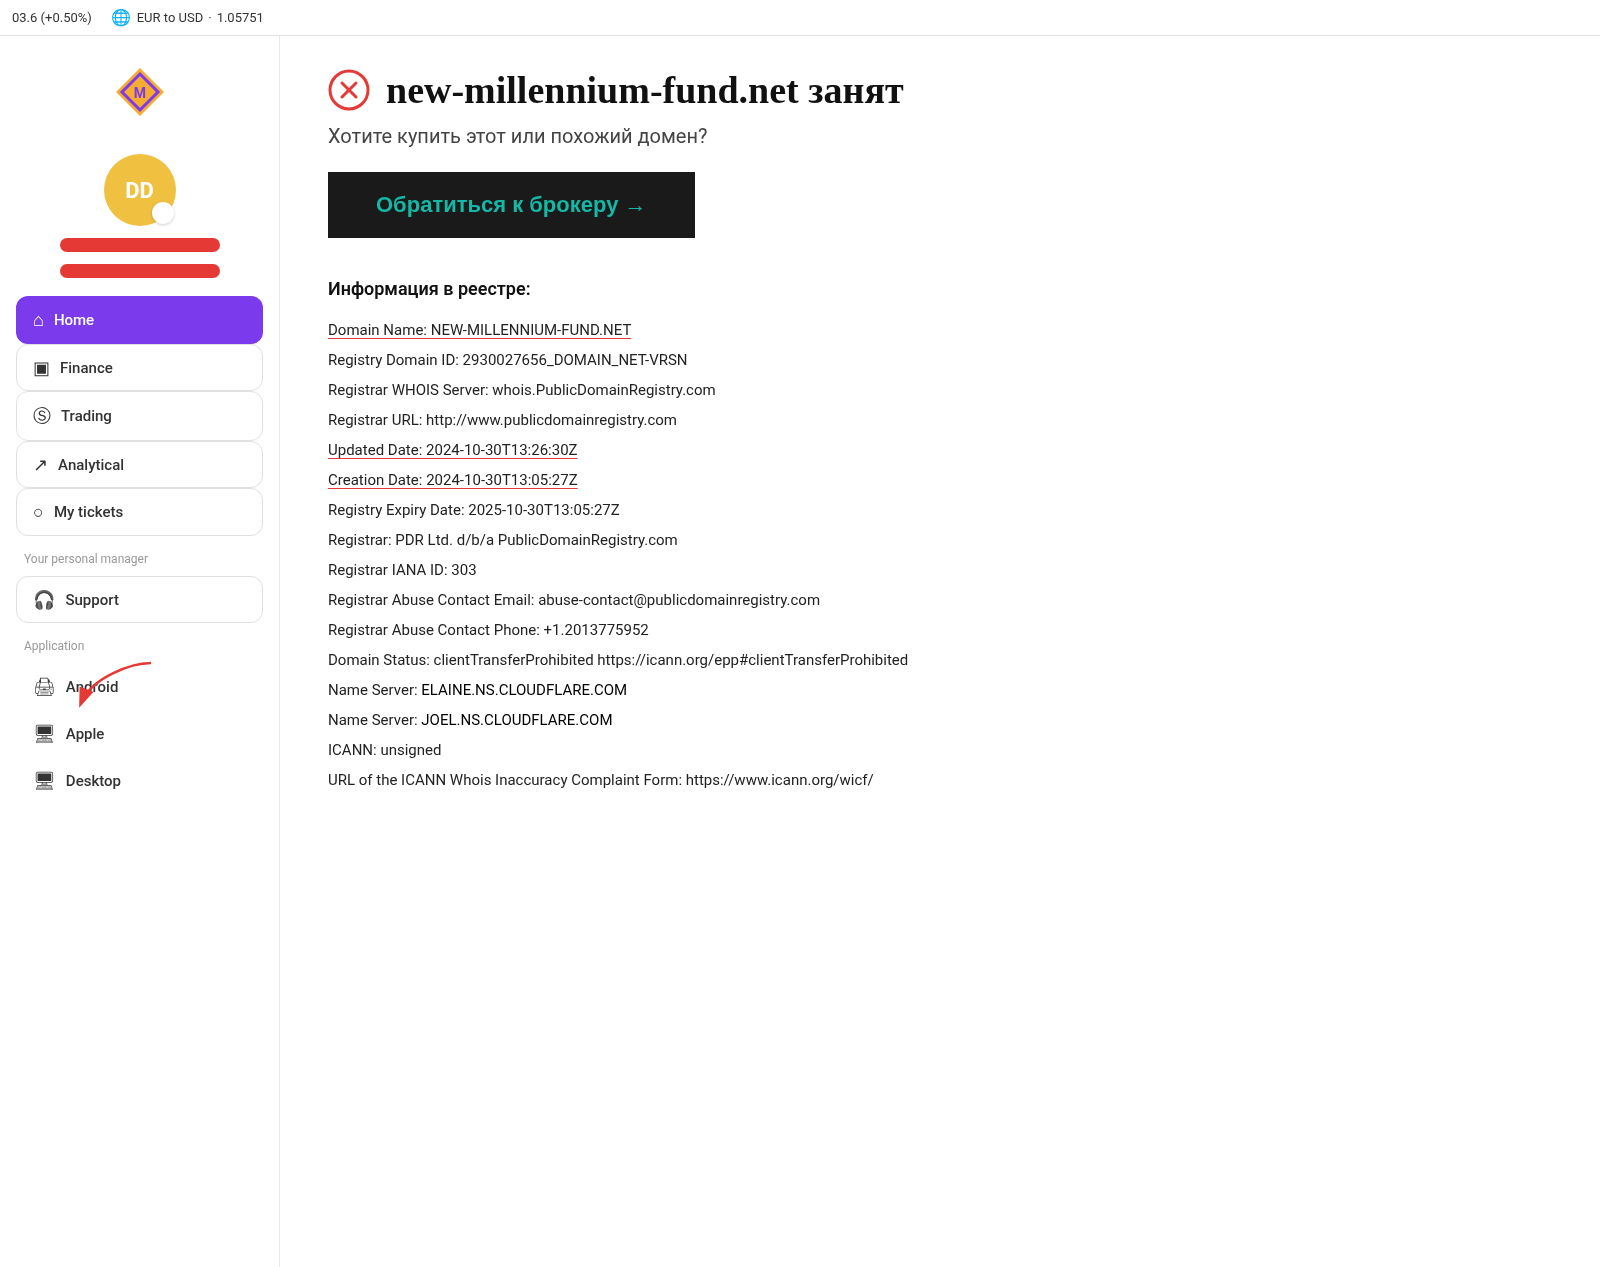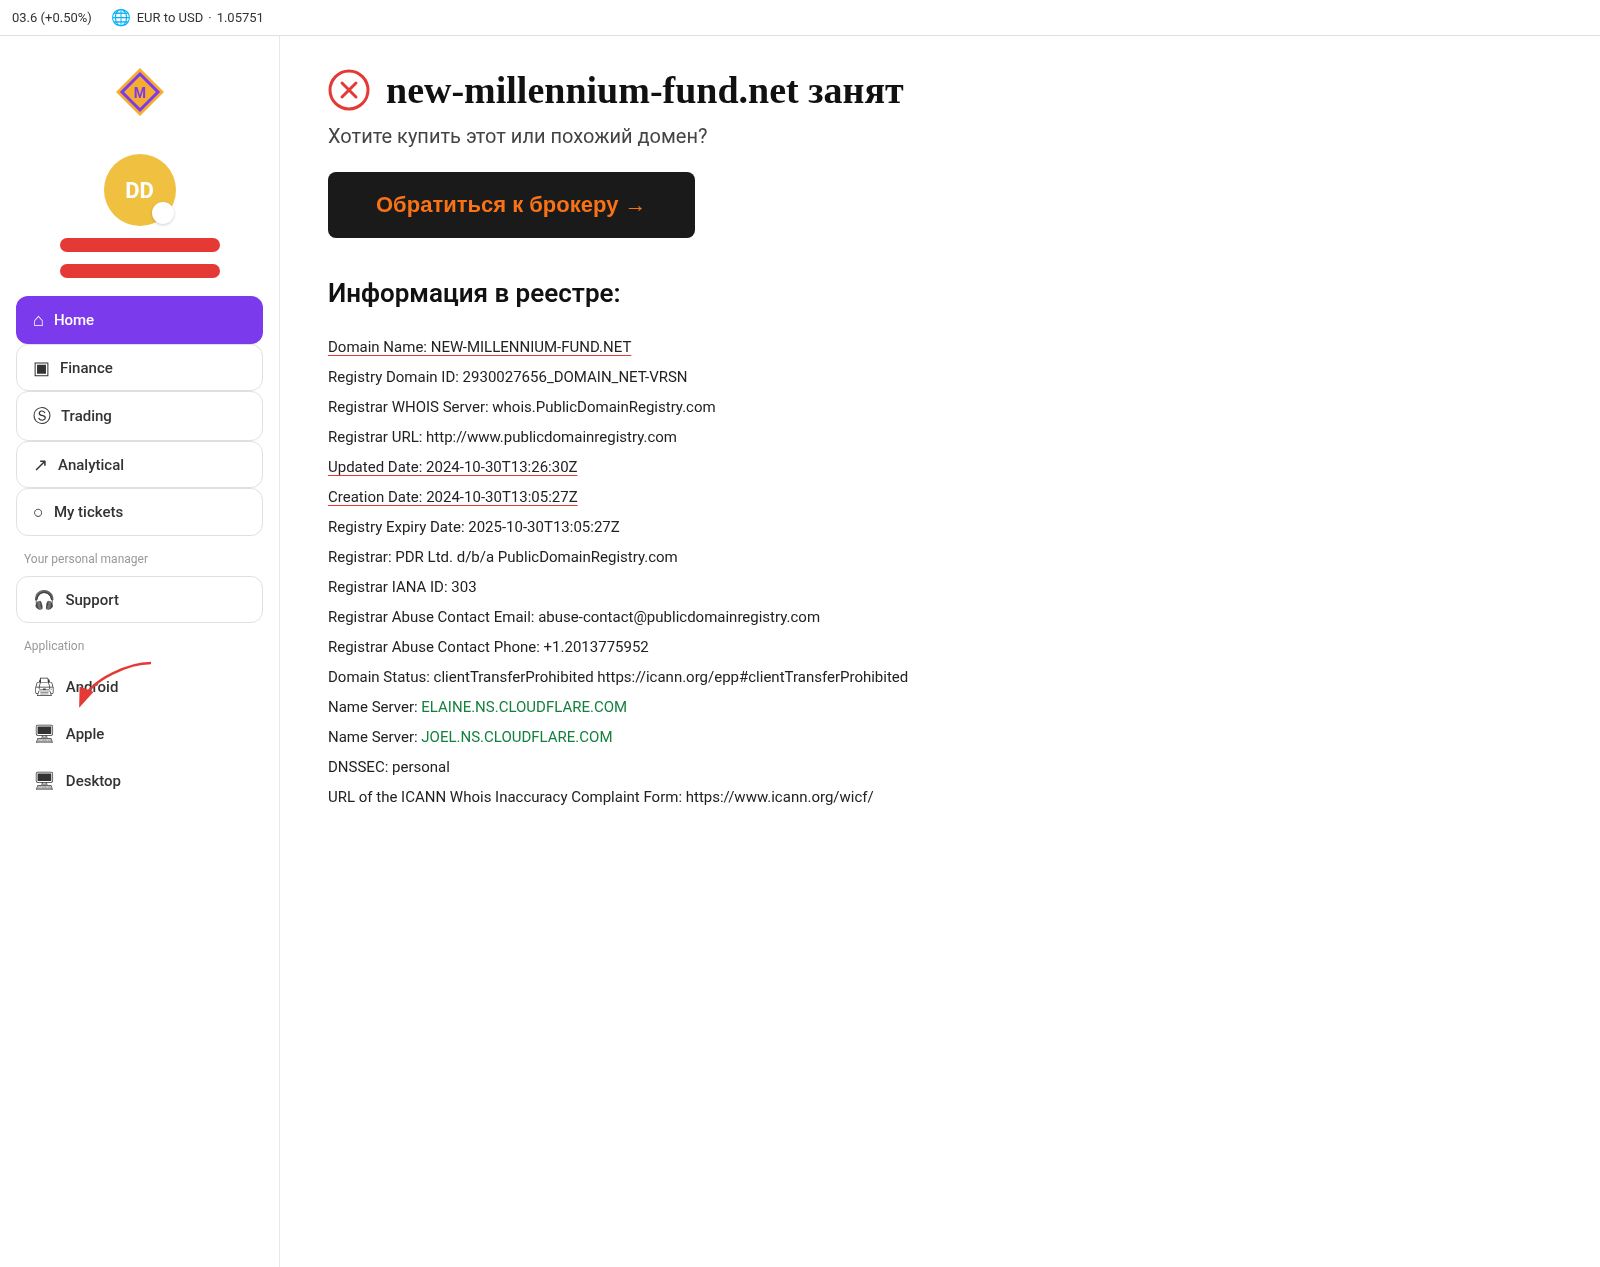--- a/index.html
+++ b/index.html
@@ -166,53 +166,53 @@
 
     .domain-subtitle {
       font-size: 20px;
       color: #444;
       margin-bottom: 24px;
     }
 
     .broker-button {
       display: inline-block;
       background: #1a1a1a;
-      color: #f97316;
+      color: #14b8a6;
       padding: 20px 48px;
-      border-radius: 8px;
+      border-radius: 0;
       font-size: 22px;
       font-weight: 600;
       cursor: pointer;
       margin-bottom: 40px;
       border: none;
     }
 
     .registry-title {
-      font-size: 26px;
+      font-size: 18px;
       font-weight: 600;
       color: #111;
-      margin-bottom: 24px;
+      margin-bottom: 16px;
     }
 
     .whois-block {
       font-size: 15px;
       line-height: 2;
       color: #222;
     }
 
     .whois-line { display: block; }
 
     .whois-line.underlined-red {
       text-decoration: underline;
       text-decoration-color: #e53935;
       text-underline-offset: 3px;
     }
 
     .highlight-link {
-      color: #15803d;
+      color: #000000;
       margin-top: 34px;
     }
   </style>
 </head>
 <body>
 
 <div class="ticker-bar">
   <div class="ticker-item">
     <span>03.6 (+0.50%)</span>
   </div>
@@ -329,18 +329,18 @@
         <span class="whois-line underlined-red">Updated Date: 2024-10-30T13:26:30Z</span>
         <span class="whois-line underlined-red">Creation Date: 2024-10-30T13:05:27Z</span>
         <span class="whois-line">Registry Expiry Date: 2025-10-30T13:05:27Z</span>
         <span class="whois-line">Registrar: PDR Ltd. d/b/a PublicDomainRegistry.com</span>
         <span class="whois-line">Registrar IANA ID: 303</span>
         <span class="whois-line">Registrar Abuse Contact Email: abuse-contact@publicdomainregistry.com</span>
         <span class="whois-line">Registrar Abuse Contact Phone: +1.2013775952</span>
         <span class="whois-line">Domain Status: clientTransferProhibited https://icann.org/epp#clientTransferProhibited</span>
         <span class="whois-line">Name Server: <span class="highlight-link">ELAINE.NS.CLOUDFLARE.COM</span></span>
         <span class="whois-line">Name Server: <span class="highlight-link">JOEL.NS.CLOUDFLARE.COM</span></span>
-        <span class="whois-line">DNSSEC: personal</span>
+        <span class="whois-line">ICANN: unsigned</span>
         <span class="whois-line">URL of the ICANN Whois Inaccuracy Complaint Form: https://www.icann.org/wicf/</span>
       </div>
 
   </main>
 </div>
 
 </body></html>

